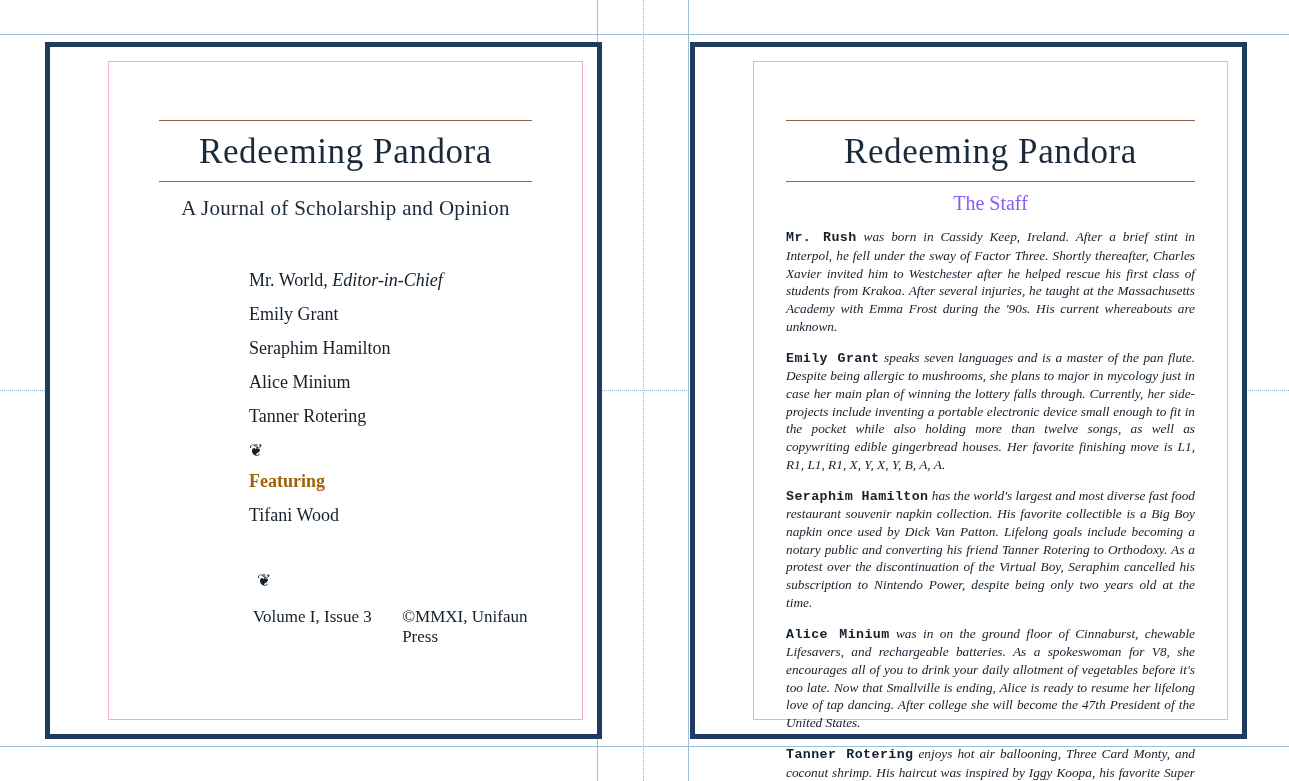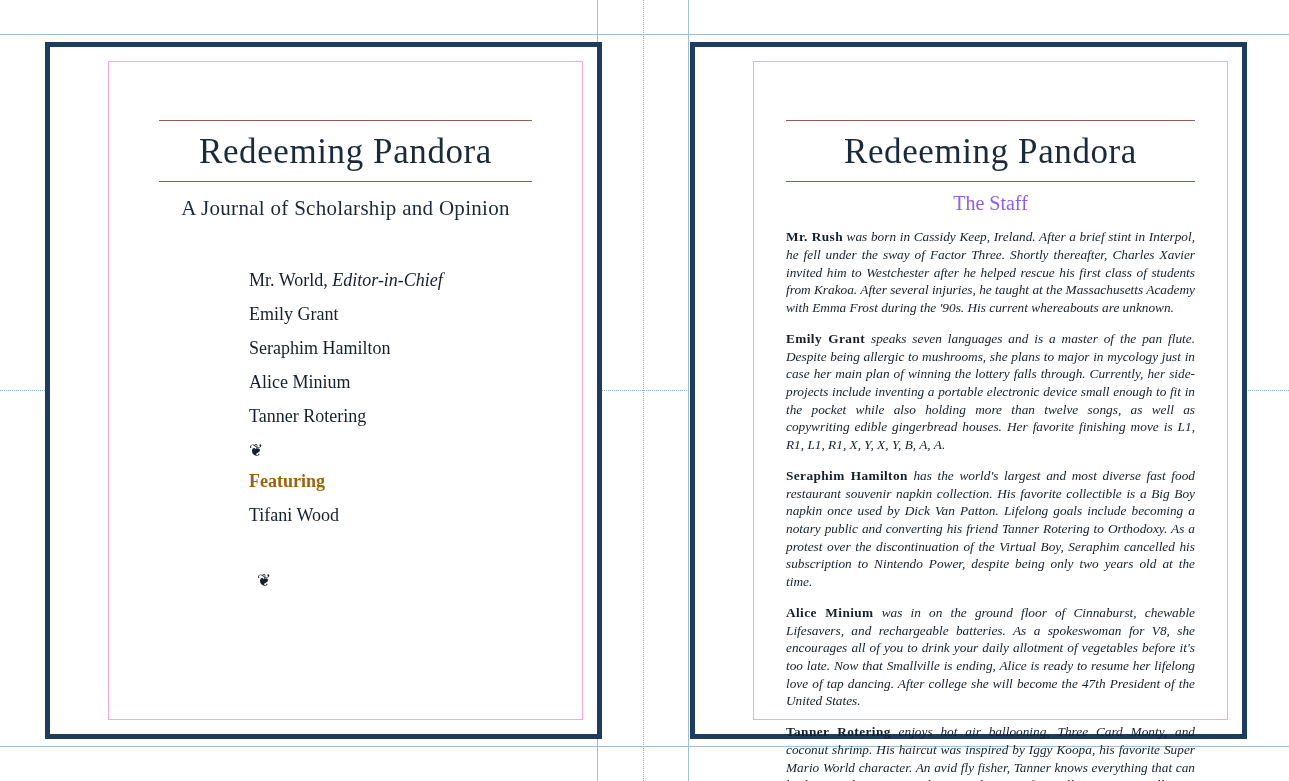--- a/index.html
+++ b/index.html
@@ -149,20 +149,21 @@
     line-height: 1.33;
     text-align: justify;
     color: #14202c;
     margin-bottom: 7px;
     font-style: italic;
   }
   .bio .name {
     font-style: normal;
     font-weight: bold;
     letter-spacing: 0.4px;
+    font-family: Liberation Mono, monospace;
   }
 </style>
 </head>
 <body>
 
 <div class="guide v" style="left:597px;"></div>
 <div class="guide v" style="left:688px;"></div>
 <div class="guide dotted-v" style="left:643px;"></div>
 <div class="guide h" style="top:34px;"></div>
 <div class="guide h" style="top:746px;"></div>
@@ -196,20 +197,24 @@
           <span>Tanner Rotering</span>
         </div>
 
         <div class="fleuron">❦</div>
 
         <div class="featuring-heading">Featuring</div>
         <div class="staff-line">Tifani Wood</div>
 
         <div class="fleuron-2">❦</div>
 
+        <div class="colophon">
+          <span class="vol">Volume I, Issue 3</span>
+          <span>©MMXI, Unifaun Press</span>
+        </div>
       </div>
 
     </div>
   </div>
 </div>
 
 <div class="page" id="page-right">
   <div class="page-inner">
     <div class="article-body">
 

